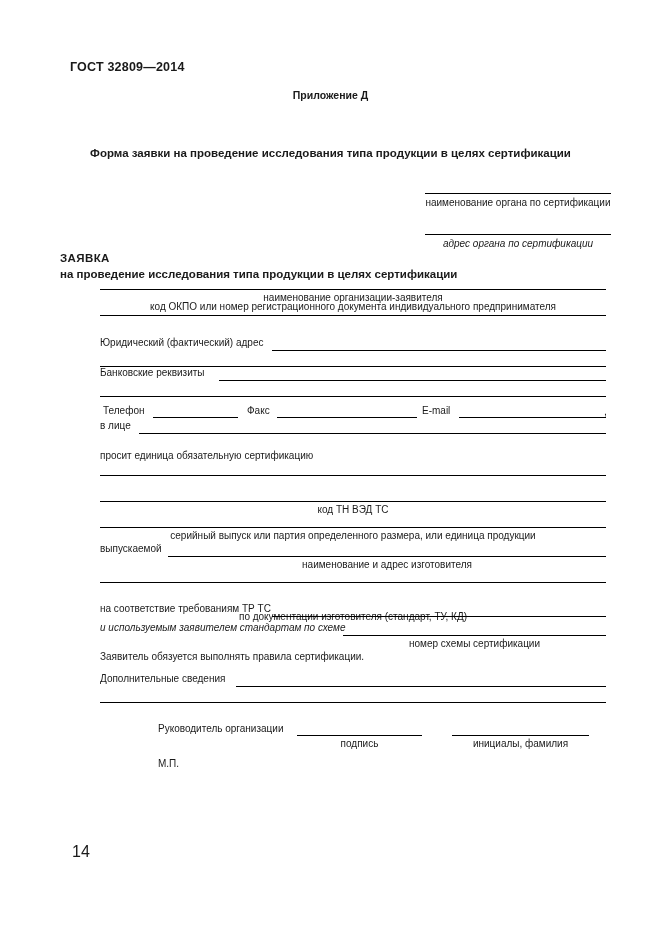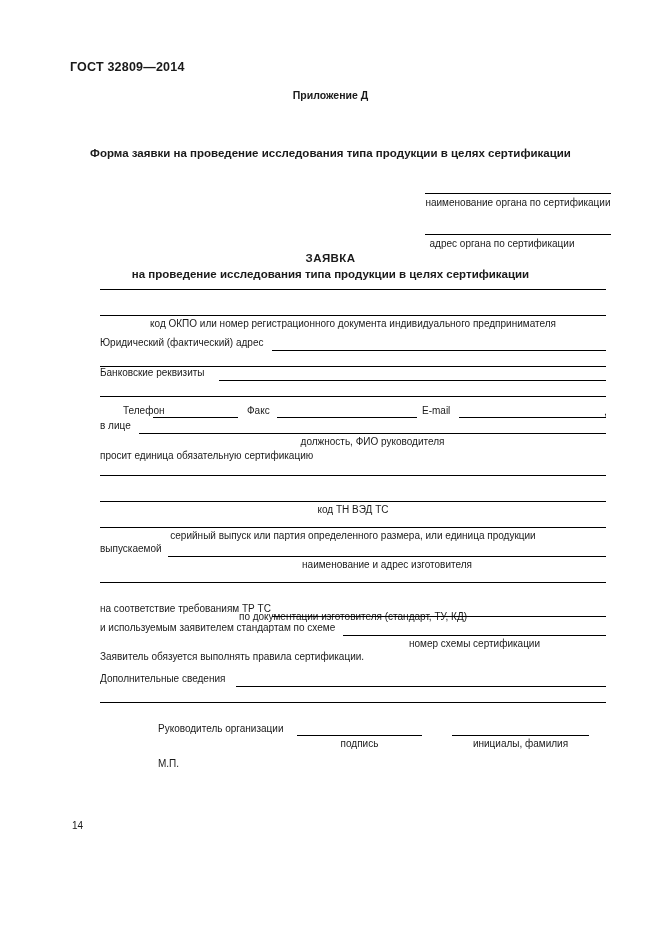--- a/index.html
+++ b/index.html
@@ -50,21 +50,20 @@
     text-align: center;
     font-size: 11.5px;
     font-weight: bold;
   }
 
   .zayavka {
     position: absolute;
     left: 60px;
     top: 250px;
     width: 541px;
-    text-align: center;
     font-size: 11.5px;
     font-weight: bold;
     line-height: 16px;
   }
   .zayavka .z1 { letter-spacing: 0.4px; }
 
   
   .rule {
     position: absolute;
     height: 0;
@@ -83,72 +82,72 @@
     white-space: nowrap;
   }
   .comma {
     position: absolute;
     font-size: 10.5px;
   }
 
   .pageno {
     position: absolute;
     left: 72px;
-    top: 820px;
-    font-size: 10px;
+    top: 843px;
+    font-size: 16px;
   }
 </style>
 </head>
 <body>
 
 <div id="page">
 
   <div class="gost-head">ГОСТ 32809—2014</div>
 
   <div class="appendix">
     <div>Приложение Д</div>
   </div>
 
   <div class="form-title">Форма заявки на проведение исследования типа продукции в целях сертификации</div>
 
   <div class="rule" style="left:425px; top:193px; width:186px;"></div>
   <div class="cap" style="left:425px; top:197px; width:186px;">наименование органа по сертификации</div>
 
   <div class="rule" style="left:425px; top:234px; width:186px;"></div>
-  <div class="cap" style="left:409px; top:238px; width:186px;">адрес органа по сертификации</div>
+  <div class="cap" style="left:425px; top:238px; width:186px;font-style:italic;">адрес органа по сертификации</div>
 
   <div class="zayavka">
     <div class="z1">ЗАЯВКА</div>
     <div>на проведение исследования типа продукции в целях сертификации</div>
   </div>
 
   <div class="rule" style="left:100px; top:289px; width:506px;"></div>
+  <div class="cap" style="left:100px; top:292px; width:506px;">наименование организации-заявителя</div>
 
   <div class="rule" style="left:100px; top:315px; width:506px;"></div>
-  <div class="cap" style="left:100px; top:318px; width:506px;">код ОКПО или номер регистрационного документа индивидуального предпринимателя</div>
+  <div class="cap" style="left:100px; top:301px; width:506px;">код ОКПО или номер регистрационного документа индивидуального предпринимателя</div>
 
   <div class="lbl" style="left:100px; top:337px;">Юридический (фактический) адрес</div>
   <div class="rule" style="left:272px; top:350px; width:334px;"></div>
   <div class="rule" style="left:100px; top:366px; width:506px;"></div>
 
   <div class="lbl" style="left:100px; top:367px;">Банковские реквизиты</div>
   <div class="rule" style="left:219px; top:380px; width:387px;"></div>
   <div class="rule" style="left:100px; top:396px; width:506px;"></div>
 
-  <div class="lbl" style="left:103px; top:405px;margin-left:20px;">Телефон</div>
+  <div class="lbl" style="left:103px; top:405px;">Телефон</div>
   <div class="rule" style="left:153px; top:417px; width:85px;"></div>
   <div class="lbl" style="left:247px; top:405px;">Факс</div>
   <div class="rule" style="left:277px; top:417px; width:140px;"></div>
   <div class="lbl" style="left:422px; top:405px;">E-mail</div>
   <div class="rule" style="left:459px; top:417px; width:147px;"></div>
   <div class="comma" style="left:604px; top:405px;">,</div>
 
   <div class="lbl" style="left:100px; top:420px;">в лице</div>
   <div class="rule" style="left:139px; top:433px; width:467px;"></div>
-  <div class="cap" style="left:139px; top:436px; width:467px;">должность, ФИО руководителя</div>
 
   <div class="lbl" style="left:100px; top:450px;">просит единица обязательную сертификацию</div>
 
   <div class="rule" style="left:100px; top:475px; width:506px;"></div>
 
   <div class="rule" style="left:100px; top:501px; width:506px;"></div>
   <div class="cap" style="left:100px; top:504px; width:506px;">код ТН ВЭД ТС</div>
 
   <div class="rule" style="left:100px; top:527px; width:506px;"></div>
   <div class="cap" style="left:100px; top:530px; width:506px;">серийный выпуск или партия определенного размера, или единица продукции</div>
@@ -156,21 +155,21 @@
   <div class="lbl" style="left:100px; top:543px;">выпускаемой</div>
   <div class="rule" style="left:168px; top:556px; width:438px;"></div>
   <div class="cap" style="left:168px; top:559px; width:438px;">наименование и адрес изготовителя</div>
 
   <div class="rule" style="left:100px; top:582px; width:506px;"></div>
   <div class="cap" style="left:100px; top:611px; width:506px;">по документации изготовителя (стандарт, ТУ, КД)</div>
 
   <div class="lbl" style="left:100px; top:603px;">на соответствие требованиям ТР ТС</div>
   <div class="rule" style="left:272px; top:616px; width:334px;"></div>
 
-  <div class="lbl" style="left:100px; top:622px;">и используемым заявителем стандартам по схеме</div>
+  <div class="lbl" style="left:100px; top:622px;font-style:italic;">и используемым заявителем стандартам по схеме</div>
   <div class="rule" style="left:343px; top:635px; width:263px;"></div>
   <div class="cap" style="left:343px; top:638px; width:263px;">номер схемы сертификации</div>
 
   <div class="lbl" style="left:100px; top:651px;">Заявитель обязуется выполнять правила сертификации.</div>
 
   <div class="lbl" style="left:100px; top:673px;">Дополнительные сведения</div>
   <div class="rule" style="left:236px; top:686px; width:370px;"></div>
   <div class="rule" style="left:100px; top:702px; width:506px;"></div>
 
   <div class="lbl" style="left:158px; top:723px;">Руководитель организации</div>

